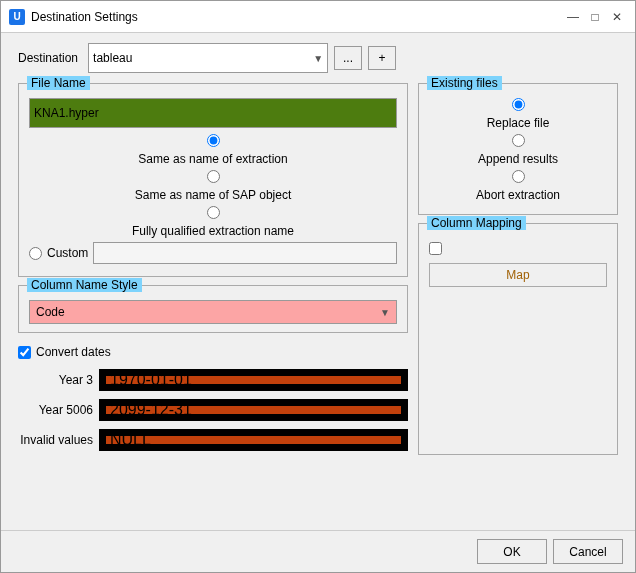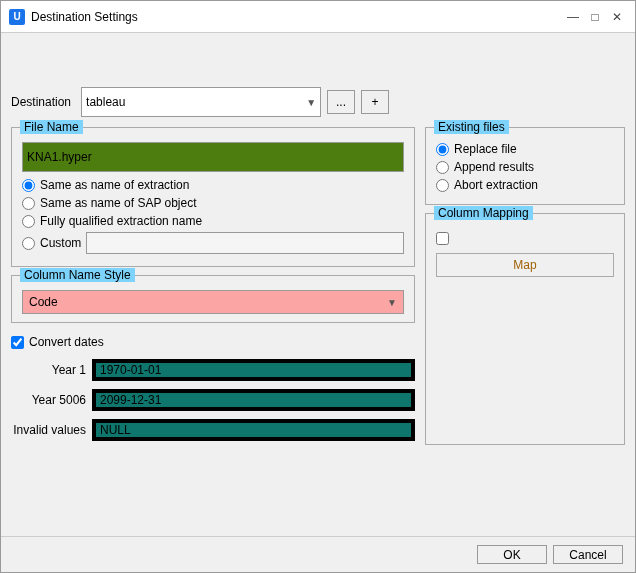--- a/index.html
+++ b/index.html
@@ -62,23 +62,22 @@
       cursor: pointer;
       font-size: 12px;
       display: flex;
       align-items: center;
       justify-content: center;
       color: #444;
     }
 
     .content {
       flex: 1;
-      padding: 10px 10px;
+      padding: 10px 17px;
       overflow: auto;
-      margin-top: 44px;
     }
 
     .destination-row {
       display: flex;
       align-items: center;
       margin-bottom: 10px;
       gap: 6px;
     }
     .destination-label {
       font-size: 12px;
@@ -160,20 +159,21 @@
       padding: 2px 4px;
       font-size: 12px;
       margin-bottom: 6px;
     }
 
     .radio-row {
       display: flex;
       align-items: center;
       gap: 5px;
       margin-bottom: 4px;
+      flex-direction: column;
     }
     .radio-row input[type="radio"] {
       margin: 0;
       cursor: pointer;
     }
     .radio-row label {
       font-size: 12px;
       cursor: pointer;
     }
 
@@ -241,24 +241,24 @@
       margin-bottom: 4px;
     }
     .date-label {
       font-size: 12px;
       width: 75px;
       text-align: right;
     }
     .date-input {
       flex: 1;
       height: 22px;
-      border: 4px solid #000000;
-      background: #0f766e;
+      border: 7px solid #000000;
+      background: #c2410c;
       padding: 2px 4px;
-      font-size: 12px;
+      font-size: 16px;
     }
 
     .existing-group {
       padding-top: 14px;
     }
 
     .column-mapping-group {
       padding-top: 14px;
       flex: 1;
     }
@@ -278,21 +278,21 @@
       display: flex;
       justify-content: flex-end;
       align-items: center;
       padding: 8px 12px;
       gap: 6px;
       border-top: 1px solid #ccc;
       flex-shrink: 0;
     }
     .footer-btn {
       width: 70px;
-      height: 19px;
+      height: 25px;
       border: 1px solid #999;
       background: #f0f0f0;
       font-size: 12px;
       cursor: pointer;
     }
   </style>
 </head>
 <body>
 
 <div class="window">
@@ -355,21 +355,21 @@
             <span class="combo-arrow">▼</span>
           </div>
         </div>
 
         <div class="convert-dates-section">
           <div class="convert-dates-header checkbox-row">
             <input type="checkbox" id="cd" checked="" style="">
             <label for="cd">Convert dates</label>
           </div>
           <div class="date-row">
-            <span class="date-label">Year 1</span>
+            <span class="date-label">Year 3</span>
             <input class="date-input" type="text" value="1970-01-01" style="">
           </div>
           <div class="date-row">
             <span class="date-label">Year 5006</span>
             <input class="date-input" type="text" value="2099-12-31" style="">
           </div>
           <div class="date-row">
             <span class="date-label">Invalid values</span>
             <input class="date-input" type="text" value="NULL" style="">
           </div>

